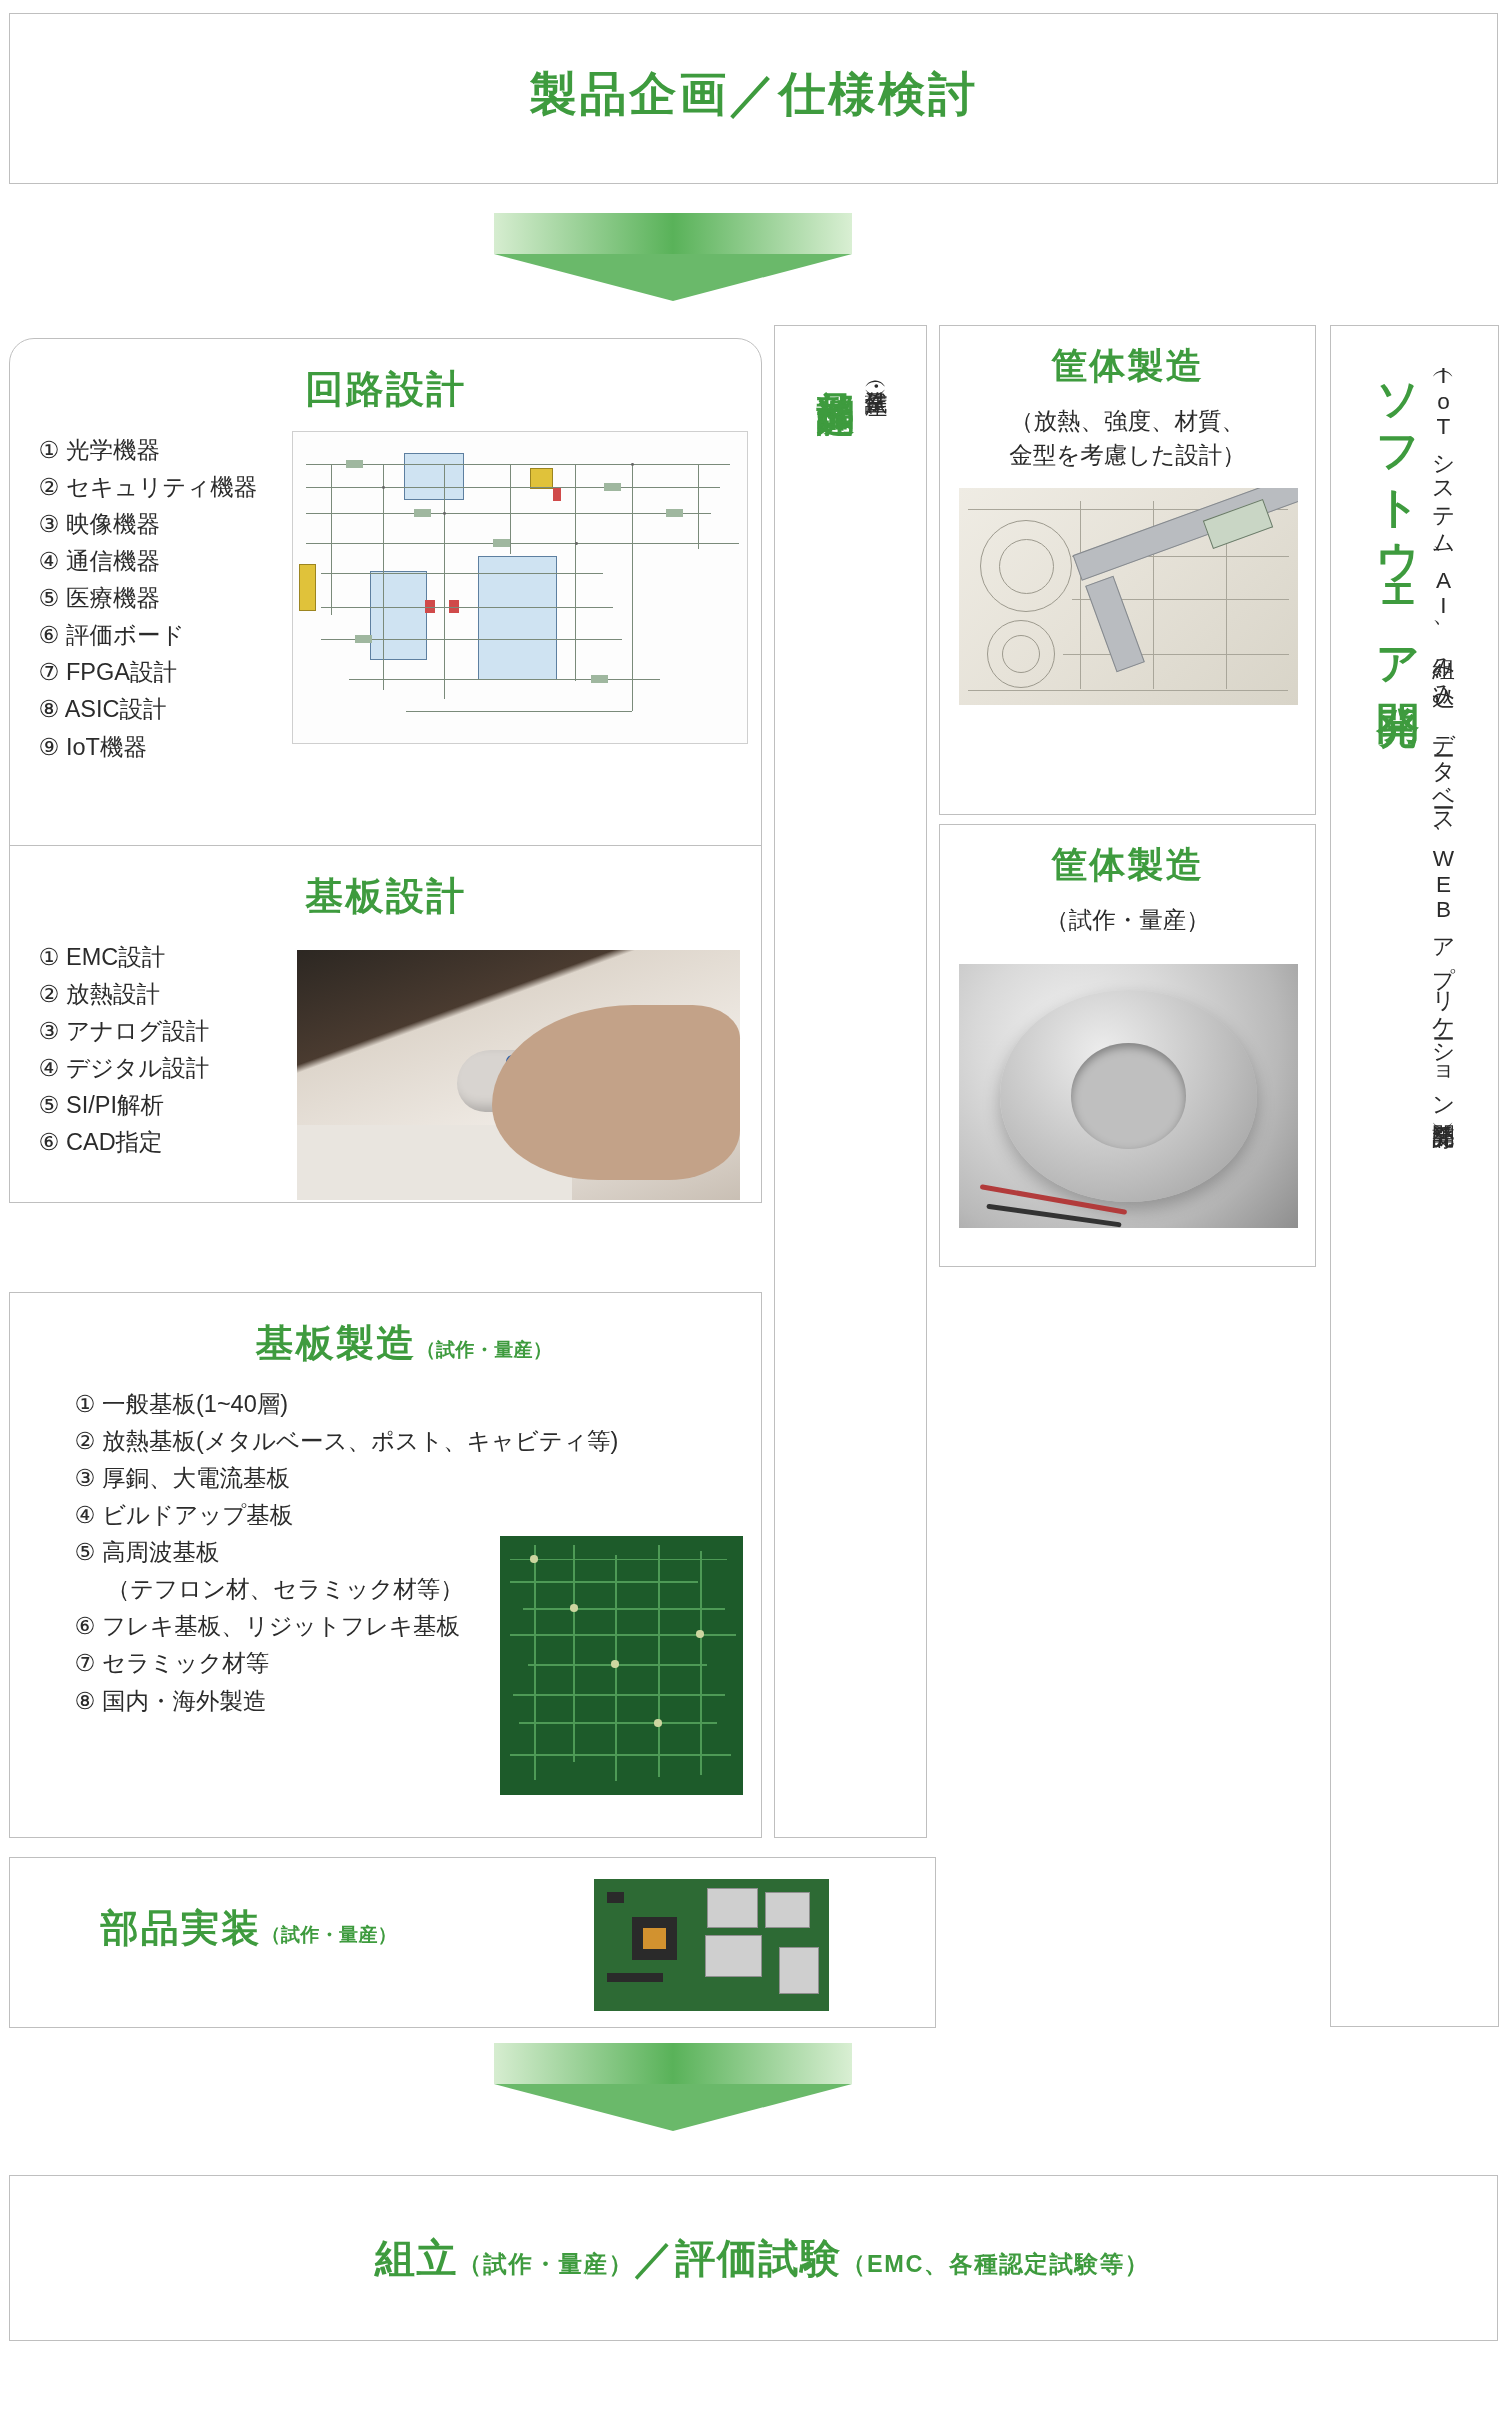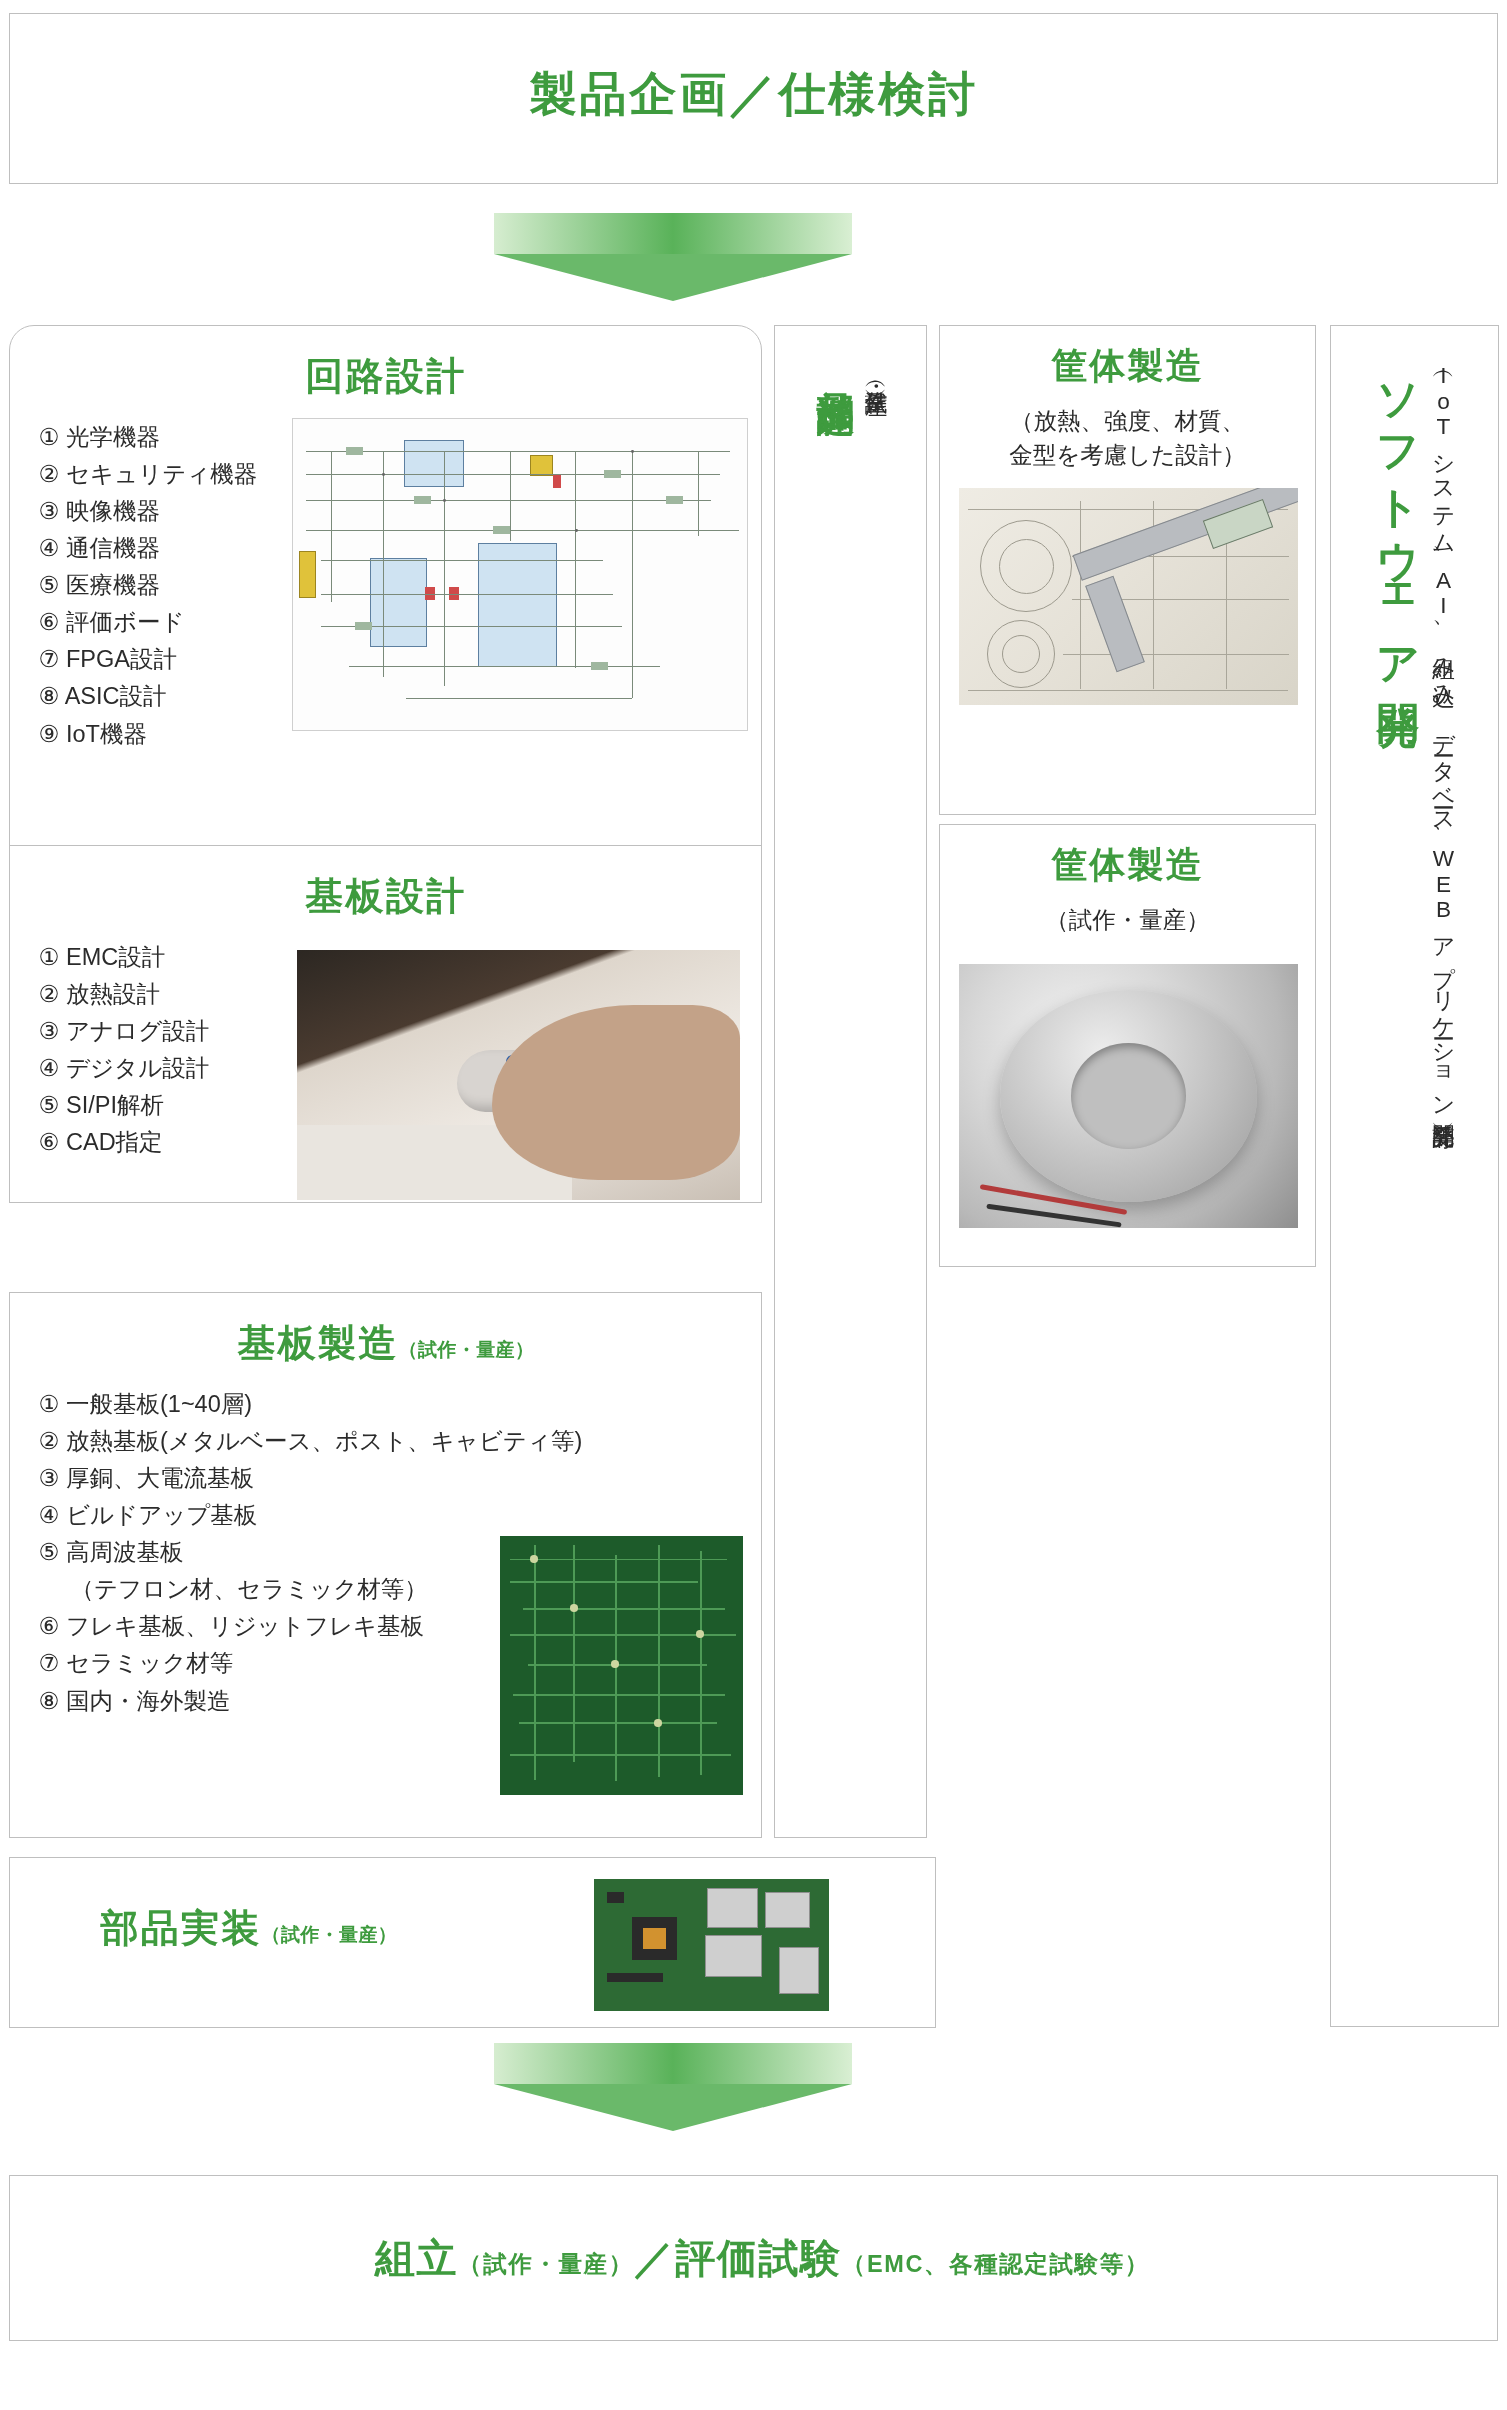--- a/index.html
+++ b/index.html
@@ -81,36 +81,37 @@
     border-left: 179px solid transparent;
     border-right: 179px solid transparent;
     border-top: 47px solid #6ab96a;
   }
   #arrow-top { left: 494px; top: 213px; }
   #arrow-bottom { left: 494px; top: 2043px; }
 
   
   #box-circuit {
     left: 9.4px;
-    top: 325px;
+    top: 338px;
     width: 753px;
     height: 648px;
     border-radius: 25px;
   }
   #box-pcbdesign {
     left: 9.4px;
     top: 845px;
     width: 753px;
     height: 358px;
   }
   #box-pcbmfg {
     left: 9.4px;
     top: 1292px;
     width: 753px;
     height: 546px;
+    padding-left: 36px;
   }
   #box-mounting {
     left: 9.4px;
     top: 1857px;
     width: 927px;
     height: 171px;
   }
 
   
   #box-parts {

